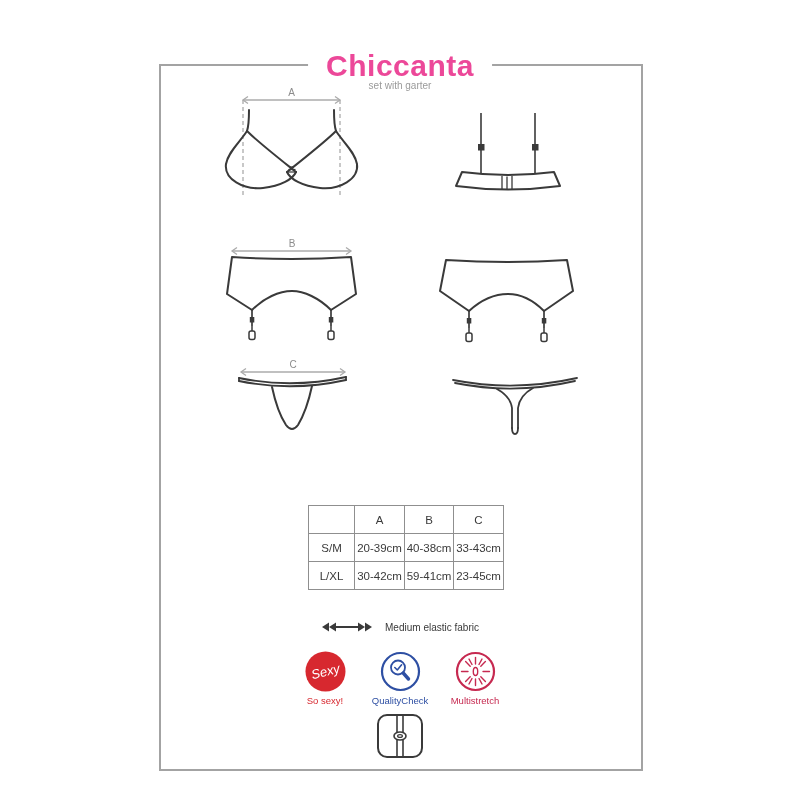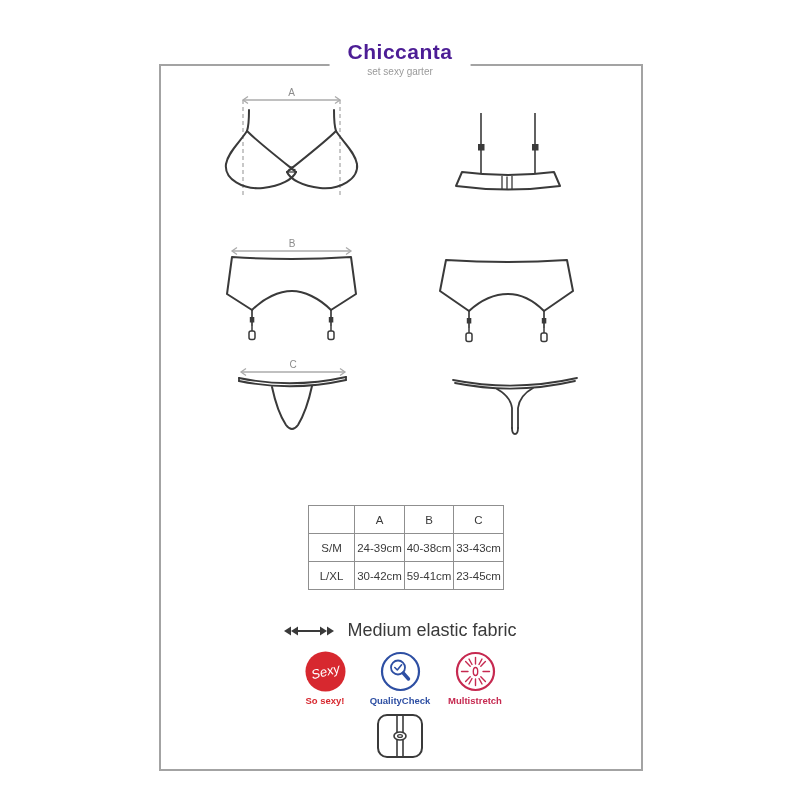--- a/index.html
+++ b/index.html
@@ -2,51 +2,51 @@
 <html><head>
 <meta charset="utf-8">
 <style>
   html,body{margin:0;padding:0;background:#fff;}
   .page{position:relative;width:800px;height:800px;background:#fff;overflow:hidden;
         font-family:"Liberation Sans","DejaVu Sans",sans-serif;color:#3a3a3a;}
   .frame{position:absolute;left:159px;top:64px;width:480px;height:703px;
          border:2px solid #a3a3a3;}
   .title-block{position:absolute;left:50%;top:39px;transform:translateX(-50%);
                background:#fff;padding:0 18px 4px 18px;text-align:center;z-index:2;}
-  .title{font-size:21px;font-weight:600;letter-spacing:.5px;color:#4c1d95;line-height:26px;}
+  .title{font-size:30px;font-weight:600;letter-spacing:.5px;color:#ec4899;line-height:26px;margin-top:14px;}
   .subtitle{font-size:10px;color:#9a9a9a;margin-top:1px;}
   .drawing{position:absolute;}
   svg text{font-family:"Liberation Sans","DejaVu Sans",sans-serif;}
   .size-table{position:absolute;left:308px;top:505px;border-collapse:collapse;
               font-size:11.5px;color:#3a3a3a;}
   .size-table td,.size-table th{border:1px solid #8f8f8f;text-align:center;
               font-weight:normal;padding:0;height:27px;}
   .size-table .c0{width:45px;}
   .size-table .c1{width:49px;}
   .size-table .c2{width:48px;}
   .size-table .c3{width:49px;}
   .fabric-note{position:absolute;left:0;top:620px;width:800px;display:flex;
-               justify-content:center;align-items:center;gap:12px;font-size:18px;color:#3a3a3a;}
+               justify-content:center;align-items:center;gap:12px;font-size:10px;color:#3a3a3a;}
   .features{position:absolute;left:0;top:651px;width:800px;display:flex;
             justify-content:center;align-items:flex-start;gap:13px;}
   .feature{display:flex;flex-direction:column;align-items:center;width:62px;}
-  .feature .lbl{margin-top:3px;font-size:9.5px;font-weight:bold;white-space:nowrap;}
+  .feature .lbl{margin-top:3px;font-size:9.5px;font-weight:normal;white-space:nowrap;}
   .lbl-red{color:#d7282f;} .lbl-purple{color:#7c2e9c;} .lbl-crimson{color:#c62950;} .lbl-blue{color:#2e4fa3;}
   .footer-icon{position:absolute;left:50%;top:712px;transform:translateX(-50%);}
 </style>
 </head>
 <body>
 
 <div class="page">
 
   <div class="frame"></div>
 
   <div class="title-block">
     <div class="title">Chiccanta</div>
-    <div class="subtitle">set sexy garter</div>
+    <div class="subtitle">set with garter</div>
   </div>
 
   <svg class="drawing" style="left:213px;top:84px" width="175" height="132" viewBox="0 0 175 132">
     <g stroke="#ababab" stroke-width="1.3" fill="none">
       <line x1="30" y1="16" x2="127" y2="16"></line>
       <polyline points="35,12.5 30,16 35,19.5"></polyline>
       <polyline points="122,12.5 127,16 122,19.5"></polyline>
       <line x1="30" y1="16" x2="30" y2="112" stroke-dasharray="4 3"></line>
       <line x1="127" y1="16" x2="127" y2="112" stroke-dasharray="4 3"></line>
     </g>
@@ -150,21 +150,21 @@
   <table class="size-table">
     <tbody>
         <tr>
       <th class="c0"></th>
       <th class="c1">A</th>
       <th class="c2">B</th>
       <th class="c3">C</th>
     </tr>
     <tr>
       <td>S/M</td>
-      <td>24-39cm</td>
+      <td>20-39cm</td>
       <td>40-38cm</td>
       <td>33-43cm</td>
     </tr>
     <tr>
       <td>L/XL</td>
       <td>30-42cm</td>
       <td>59-41cm</td>
       <td>23-45cm</td>
     </tr>
   </tbody>

